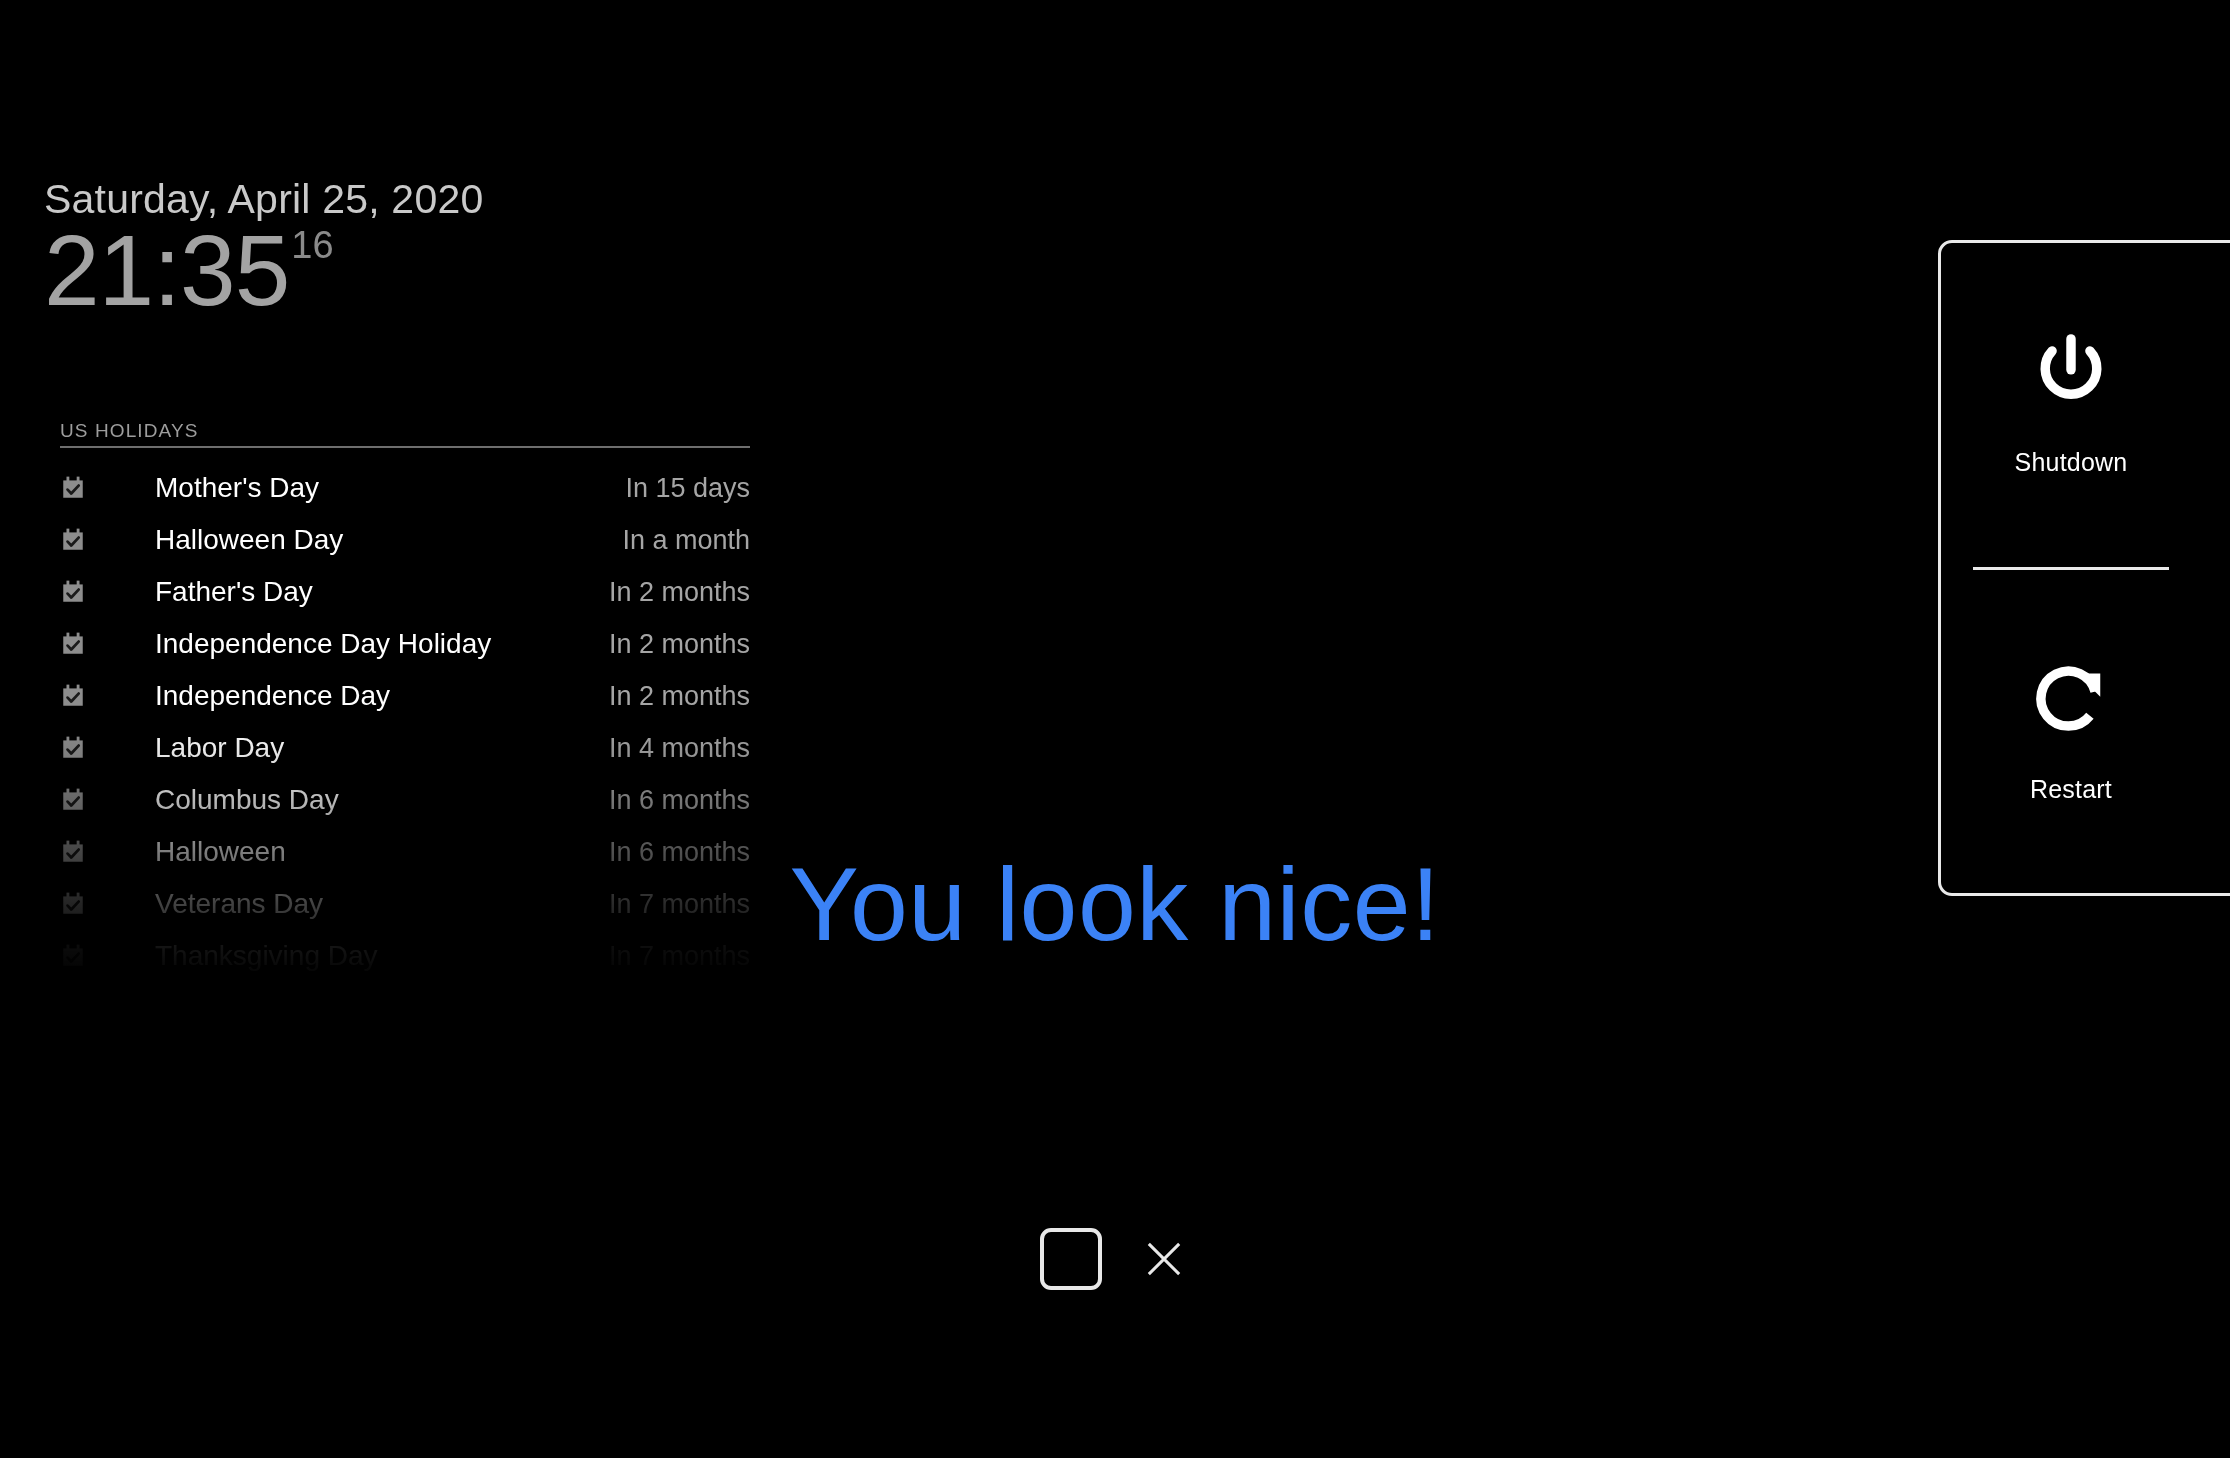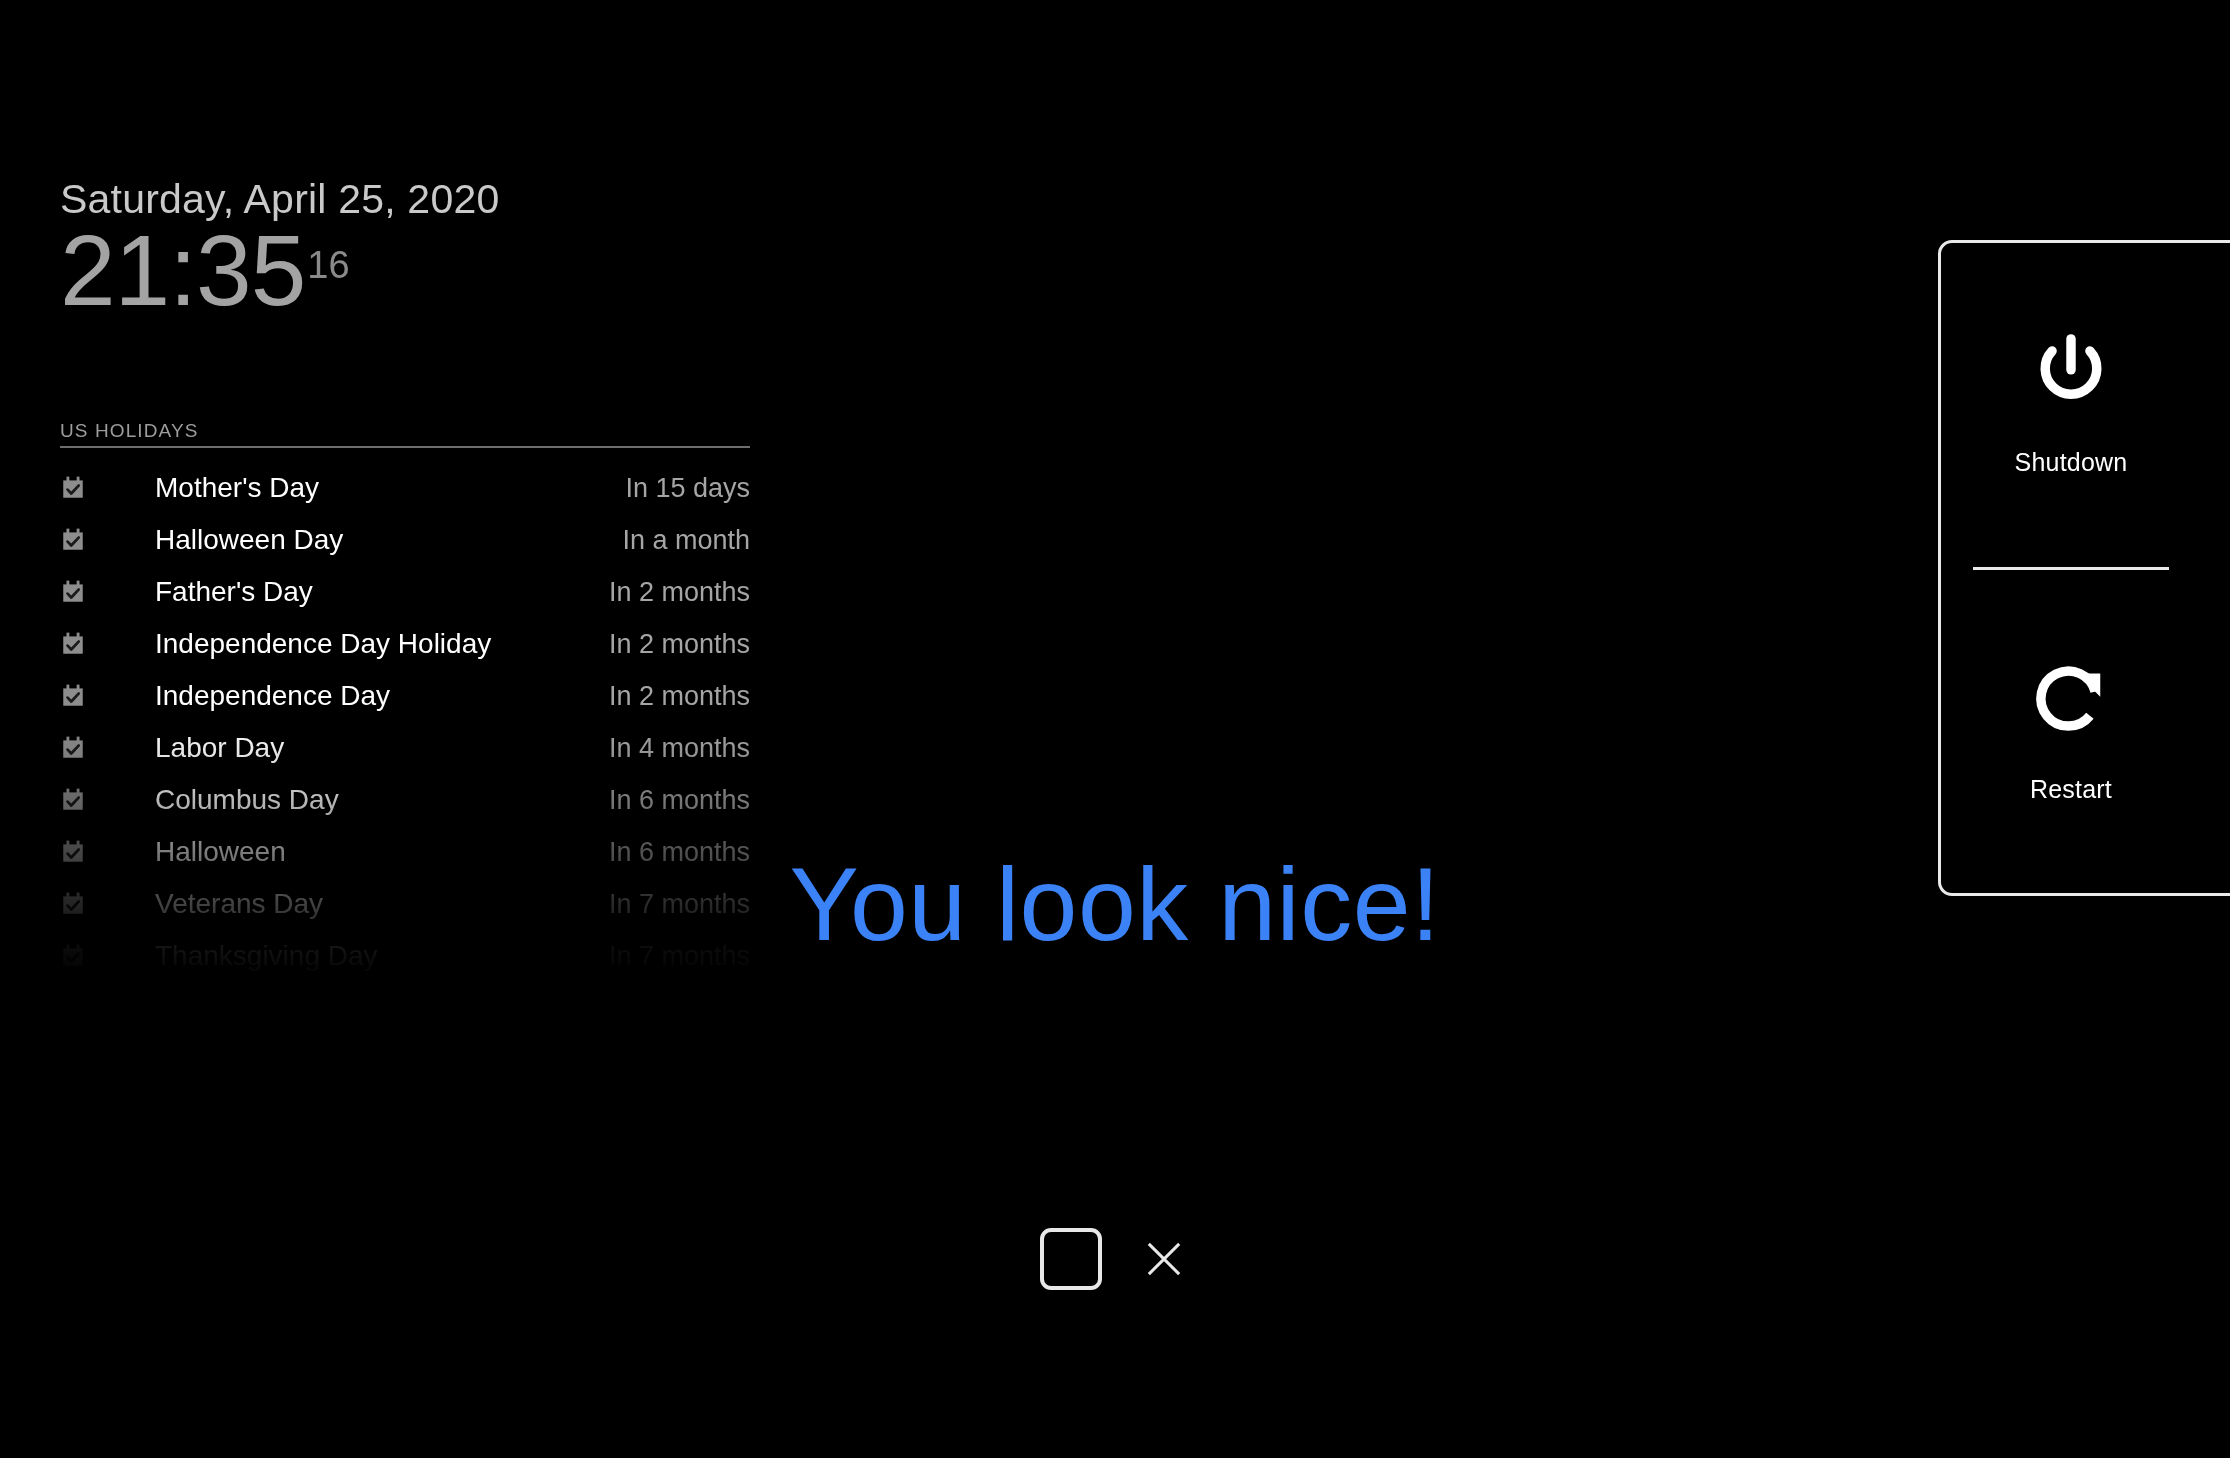--- a/index.html
+++ b/index.html
@@ -20,21 +20,21 @@
   #screen {
     position: absolute;
     inset: 0;
     background: #000000;
     overflow: hidden;
   }
 
   
   .clock-block {
     position: absolute;
-    left: 60px;
+    left: 44px;
     top: 178px;
     width: 760px;
   }
   .date-line {
     font-size: 41px;
     font-weight: 400;
     color: #c9c9c9;
     letter-spacing: 0.2px;
     line-height: 1.05;
     white-space: nowrap;
@@ -49,21 +49,21 @@
   .time-main {
     font-size: 100px;
     font-weight: 300;
     color: #a3a3a3;
     letter-spacing: -1px;
   }
   .time-seconds {
     font-size: 38px;
     font-weight: 400;
     color: #8a8a8a;
-    margin-top: 24px;
+    margin-top: 4px;
     margin-left: 2px;
   }
 
   
   .holidays {
     position: absolute;
     left: 60px;
     top: 420px;
     width: 690px;
   }

